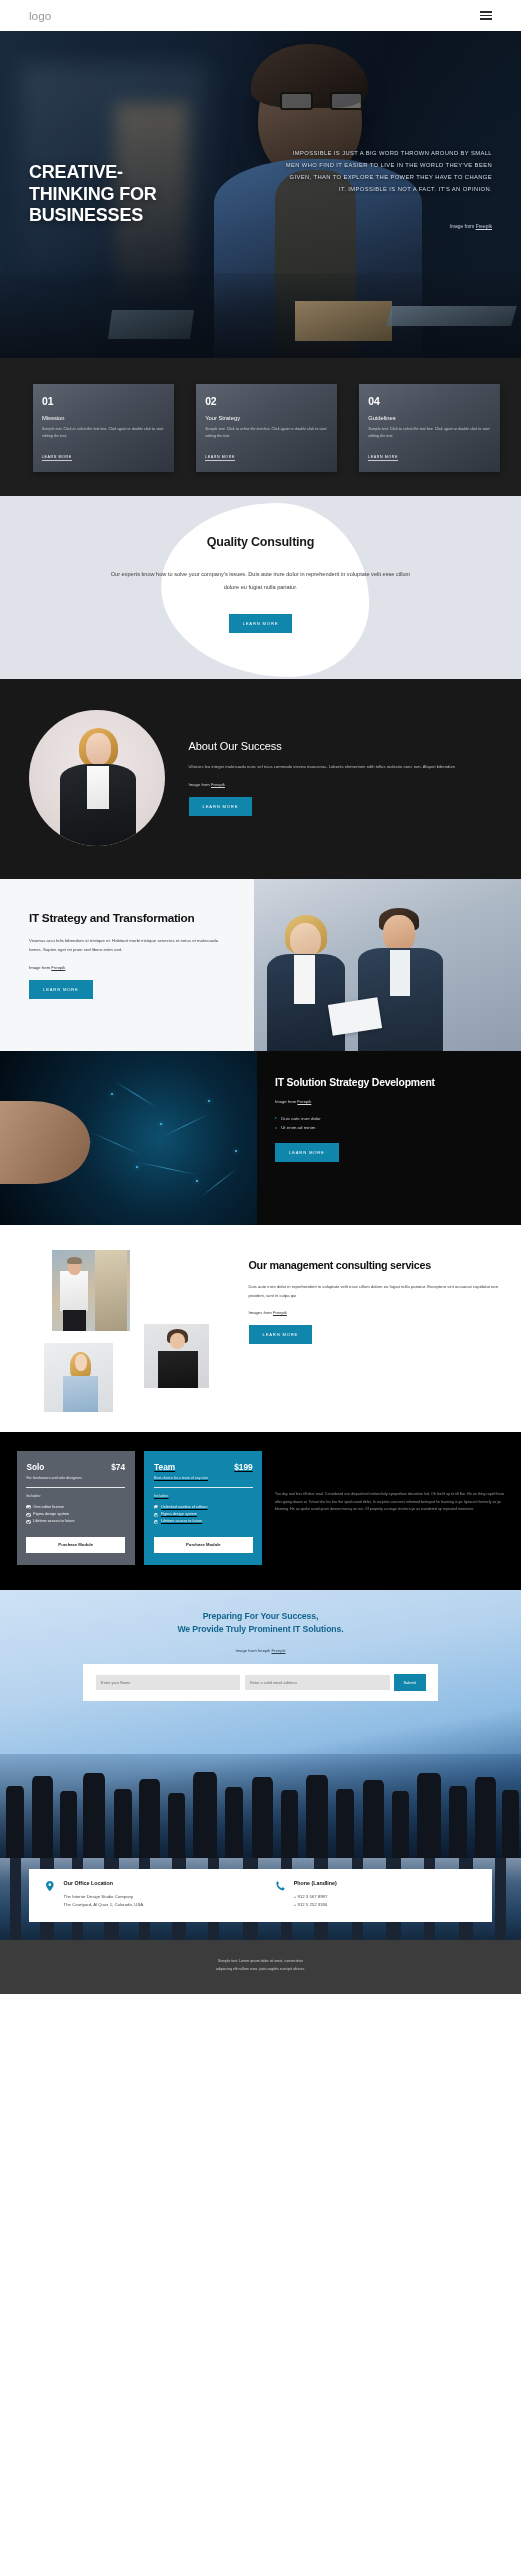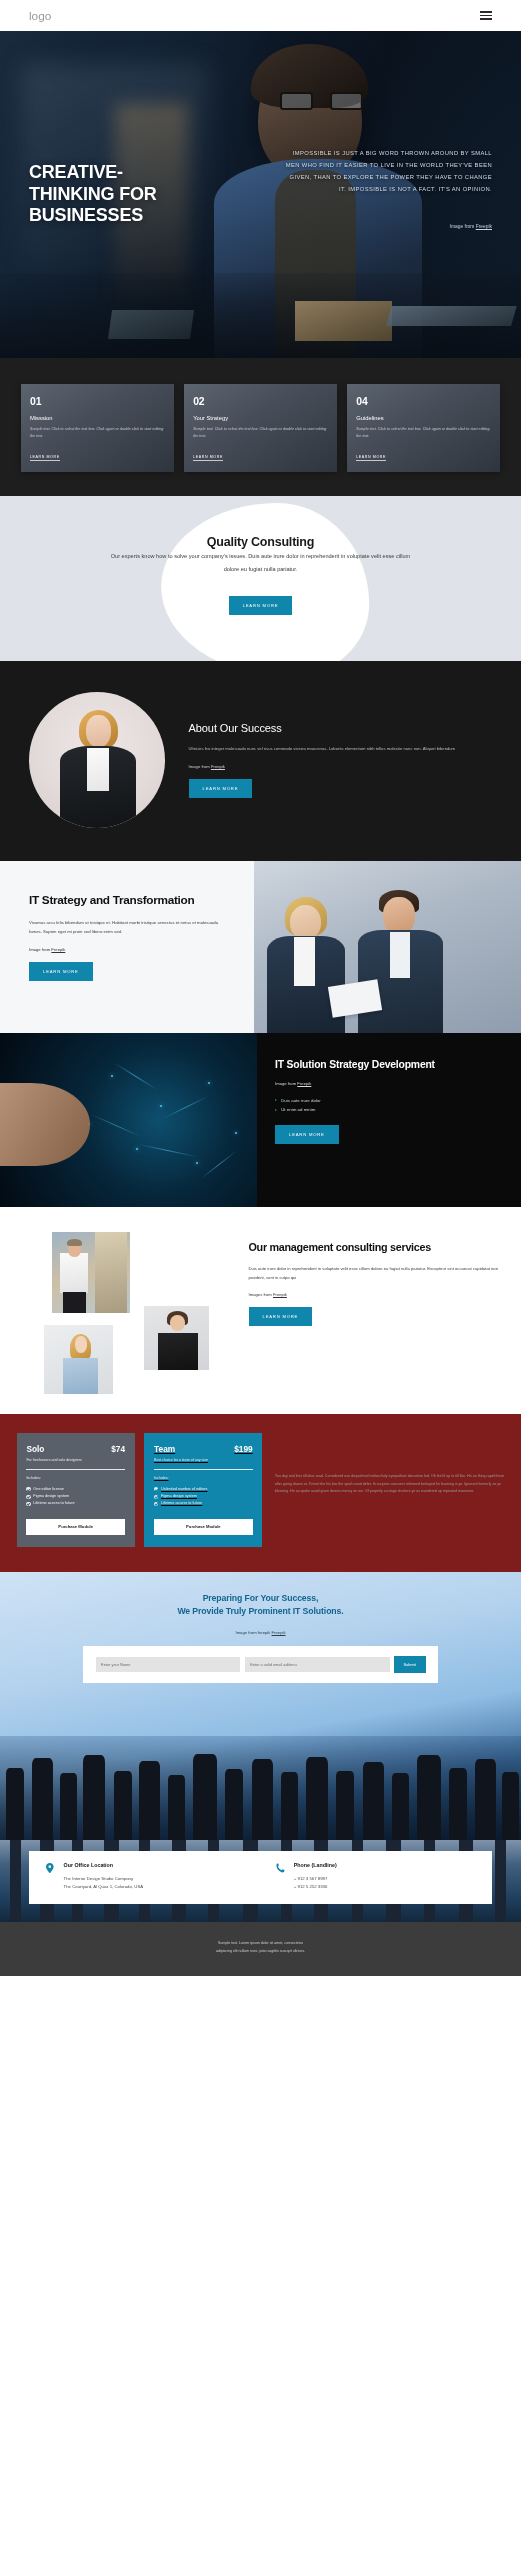--- a/index.html
+++ b/index.html
@@ -147,20 +147,21 @@
     padding: 26.4px 21px 23.6px 21px;
     display: flex;
     gap: 10.4px;
   }
   .card {
     flex: 1;
     background: linear-gradient(150deg, #5c6470 0%, #474e59 40%, #2f353e 100%);
     padding: 11.8px 9px 9.7px 9px;
     min-height: 88px;
     box-shadow: 0 2.1px 6.3px rgba(0,0,0,.35);
+    margin-left: 12px;
   }
   .card-num {
     color: #ffffff; font-size: 10.4px; font-weight: 700; letter-spacing: -0.1px;
     margin-bottom: 7.6px;
   }
   .card-title {
     color: #ffffff; font-size: 5.8px; font-weight: 400; margin-bottom: 5.6px;
   }
   .card-text {
     color: #c5c9ce; font-size: 3.7px; font-style: italic; line-height: 1.85; margin-bottom: 7.6px;
@@ -183,21 +184,21 @@
     position: absolute;
     left: 50%; top: 7px;
     transform: translateX(-48%);
     width: 208px; height: 174px;
     background: #ffffff;
     border-radius: 56% 44% 38% 62% / 48% 58% 42% 52%;
   }
   .quality-inner { position: relative; z-index: 2; }
   .quality h2 {
     font-size: 12.5px; font-weight: 700; color: #1a1a1a; letter-spacing: -0.2px;
-    margin-bottom: 1px;
+    margin-bottom: 19px;
   }
   .quality p {
     font-size: 5.6px; color: #3c3c3c; line-height: 2.35; width: 306px; margin: 0 auto 19.5px auto;
   }
   .btn {
     display: inline-block;
     background: #1186ad;
     color: #ffffff;
     font-size: 4.2px;
     letter-spacing: 0.8px;
@@ -315,21 +316,21 @@
   .ph-3 .t-hair{position:absolute;left:23.6px;top:4.2px;width:21px;height:14px;background:#4a3526;border-radius:50% 50% 22% 22%;}
   .ph-3 .t-head{position:absolute;left:26.4px;top:8.3px;width:15.3px;height:16.7px;background:#e9c3a1;border-radius:46%;}
   .ph-3 .t-body{position:absolute;left:14px;top:26.4px;width:40px;height:38px;background:linear-gradient(170deg,#242424,#111);}
   .mgmt-text { flex: 1; padding-top: 11px; }
   .mgmt-text h2 {
     font-size: 10.8px; font-weight: 700; color: #111; line-height: 1.26; letter-spacing: -0.3px; margin-bottom: 10.4px;
   }
   .mgmt-text p { font-size: 4.2px; color: #3a3a3a; line-height: 2.0; margin-bottom: 9.7px; }
 
   
-  .pricing { background: #7f1d1d; padding: 19.5px 16.7px 25px 16.7px; display:flex; gap: 9.7px; }
+  .pricing { background: #000000; padding: 19.5px 16.7px 25px 16.7px; display:flex; gap: 9.7px; }
   .plan { width: 118px; padding: 11px 9.7px 12.5px 9.7px; }
   .plan-solo { background: #5a6069; }
   .plan-team { background: #1186ad; text-decoration: underline; }
   .plan-head { display:flex; justify-content: space-between; align-items: baseline; }
   .plan-name { color:#fff; font-size: 8.3px; font-weight: 700; }
   .plan-price { color:#fff; font-size: 8.3px; font-weight: 700; }
   .plan-sub { color: #e7eaec; font-size: 3.6px; margin-top: 3.5px; }
   .plan-rule { height:0.7px; background: rgba(255,255,255,.85); margin: 7px 0 6.3px 0; }
   .plan-inc { color:#e9ebed; font-size: 3.6px; margin-bottom: 5.6px; }
   .plan-list { list-style:none; }

